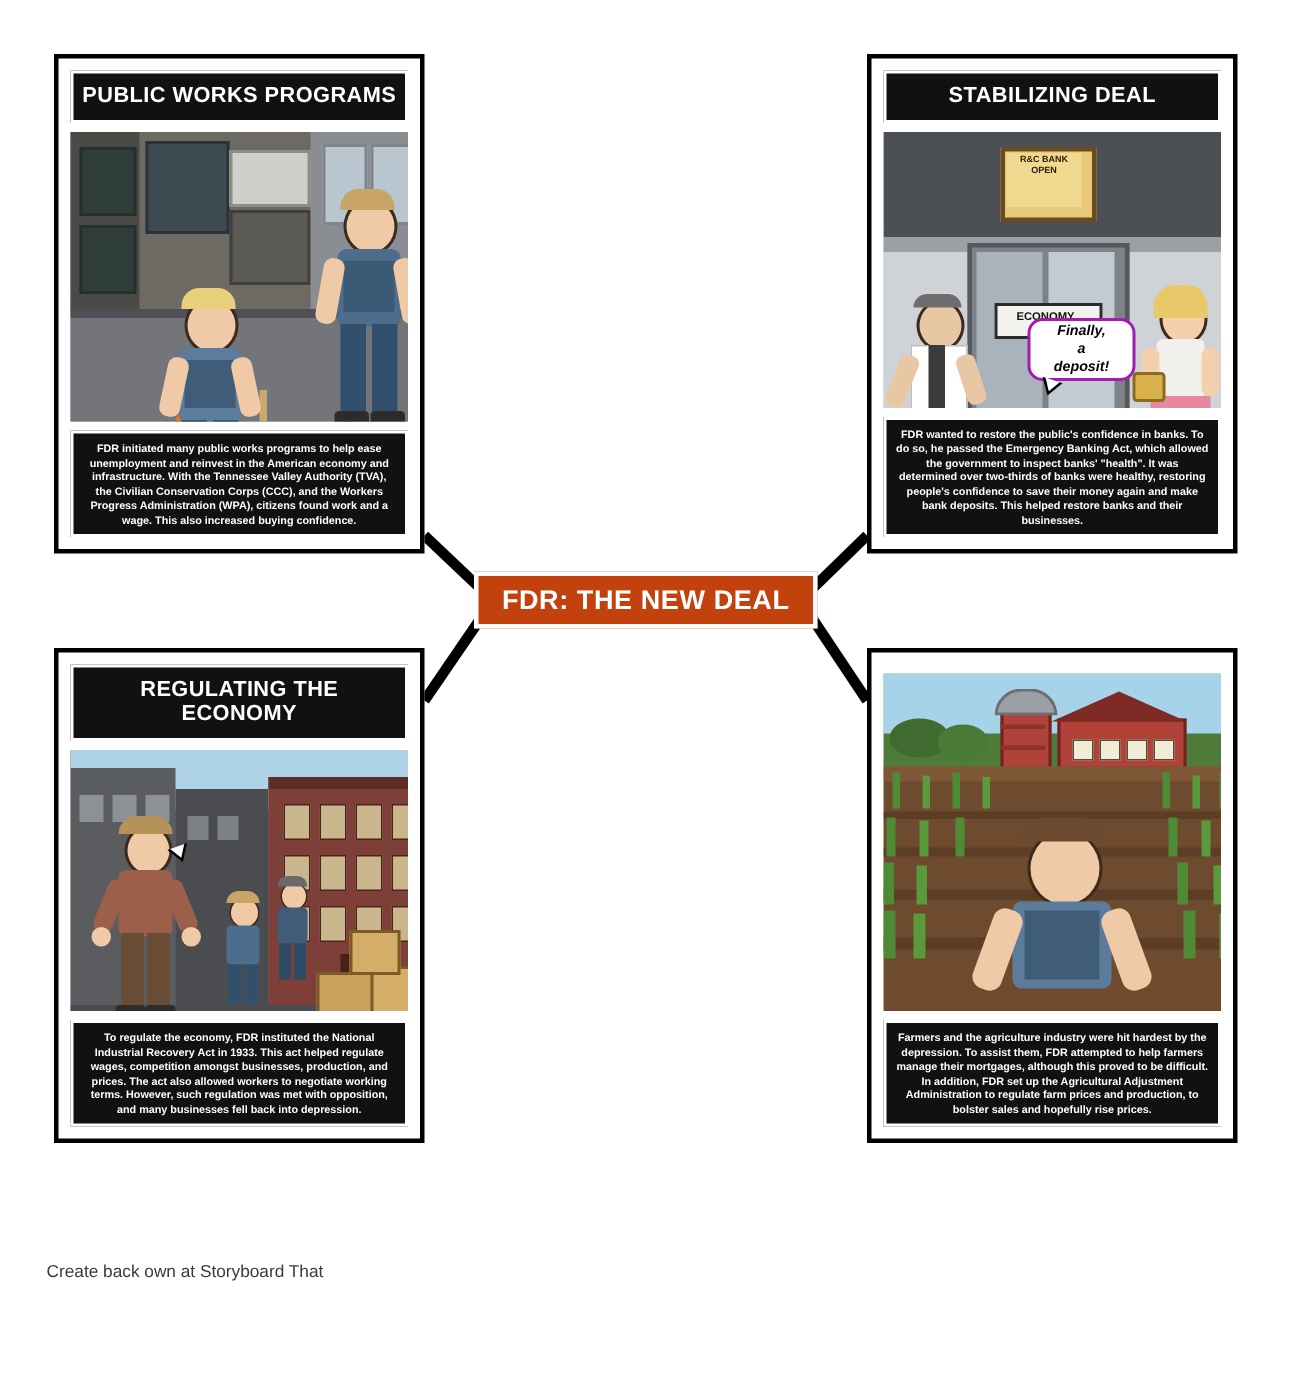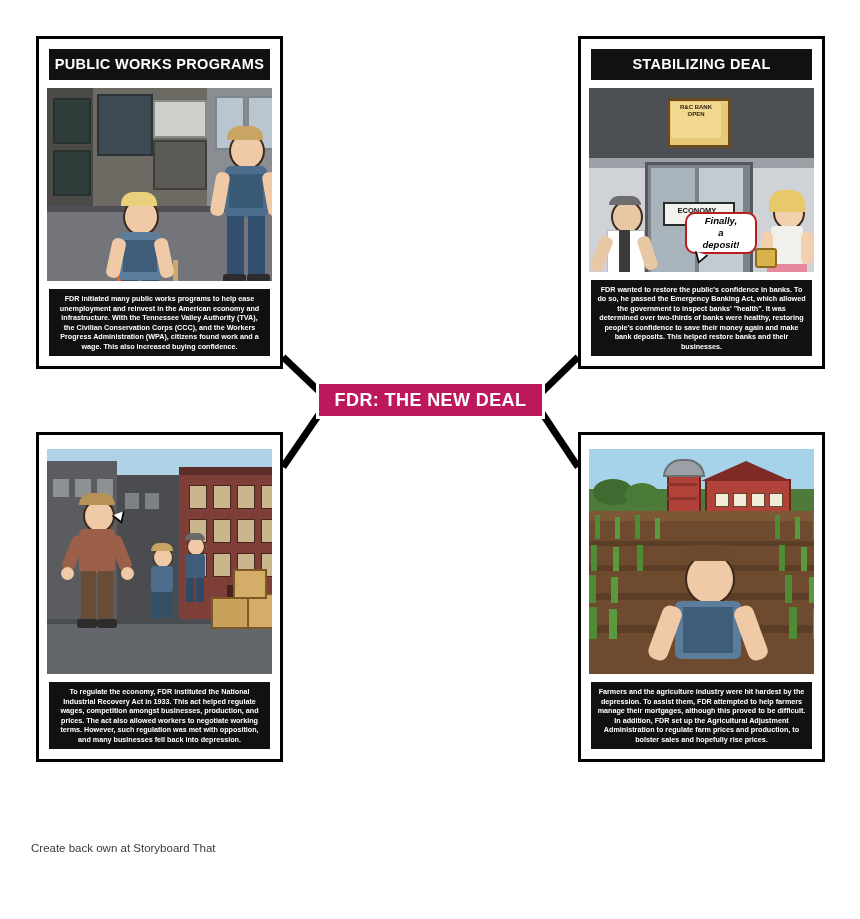--- a/index.html
+++ b/index.html
@@ -30,21 +30,21 @@
     pointer-events: none;
   }
 
   
   .center-title {
     position: absolute;
     left: 316px;
     top: 381px;
     width: 229px;
     height: 38px;
-    background: #be185d;
+    background: #c2410c;
     border: 3px solid #ffffff;
     box-sizing: border-box;
     display: flex;
     align-items: center;
     justify-content: center;
     z-index: 5;
   }
   .center-title span {
     color: #ffffff;
     font-size: 18px;
@@ -103,21 +103,21 @@
   
   .sky { position: absolute; left:0; right:0; }
   .rect { position: absolute; }
   .circ { position: absolute; border-radius: 50%; }
   .tri { position: absolute; width:0; height:0; }
 
   
   .bubble {
     position: absolute;
     background: #ffffff;
-    border: 2px solid #b91c1c;
+    border: 2px solid #a21caf;
     border-radius: 10px;
     font-size: 9.5px;
     font-style: italic;
     font-weight: bold;
     line-height: 1.25;
     text-align: center;
     color: #000;
     display: flex;
     align-items: center;
     justify-content: center;
@@ -267,20 +267,21 @@
       <div class="panel-caption tall">FDR wanted to restore the public's confidence in banks. To do so, he passed the Emergency Banking Act, which allowed the government to inspect banks' "health". It was determined over two-thirds of banks were healthy, restoring people's confidence to save their money again and make bank deposits. This helped restore banks and their businesses.</div>
     </div>
   </div>
 
   <div class="center-title">
     <span>FDR: THE NEW DEAL</span>
   </div>
 
   <div class="panel" style="left:36px; top:432px; width:247px; height:330px;">
     <div class="panel-inner">
+      <div class="panel-title">REGULATING THE ECONOMY</div>
       <div class="panel-art" style="background:#6c6f74;">
 
         <div class="sky" style="top:0;height:40px;background:#aed2e6;"></div>
 
         <div class="rect" style="left:0;top:12px;width:70px;height:160px;background:#5b5c60;"></div>
         <div class="rect" style="left:6px;top:30px;width:16px;height:18px;background:#8e9194;"></div>
         <div class="rect" style="left:28px;top:30px;width:16px;height:18px;background:#8e9194;"></div>
         <div class="rect" style="left:50px;top:30px;width:16px;height:18px;background:#8e9194;"></div>
         <div class="rect" style="left:70px;top:26px;width:62px;height:146px;background:#4b4c50;"></div>
         <div class="rect" style="left:78px;top:44px;width:14px;height:16px;background:#7d8084;"></div>

